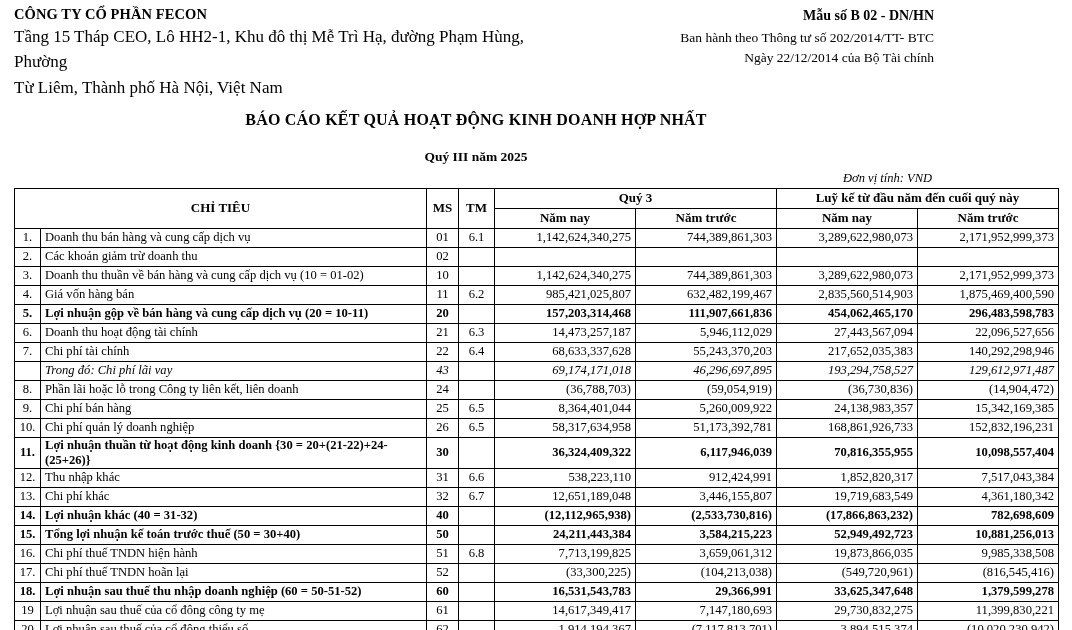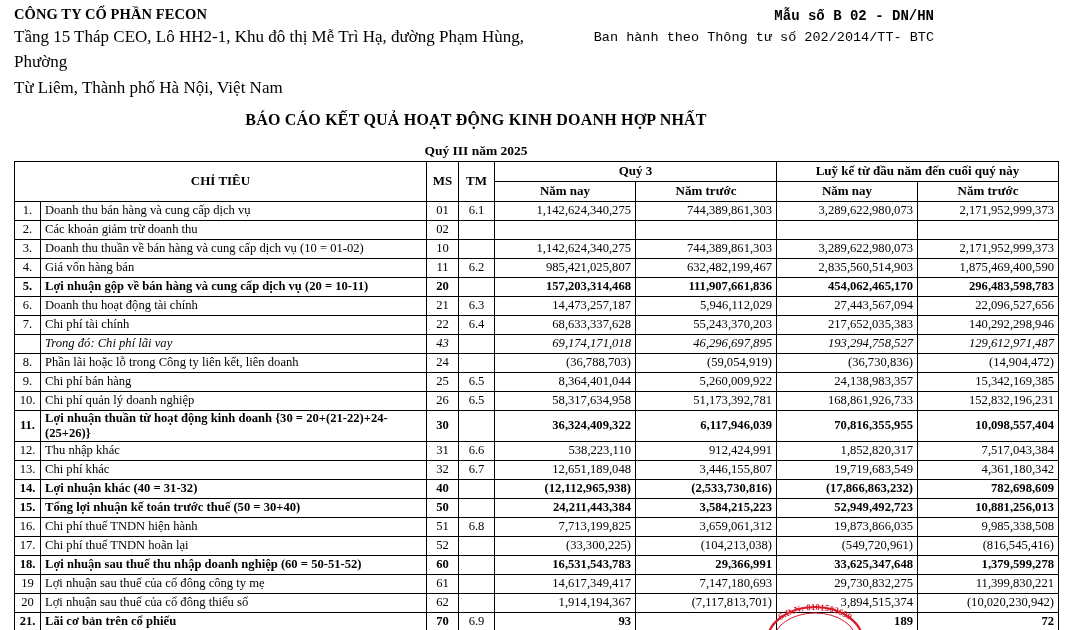--- a/index.html
+++ b/index.html
@@ -11,26 +11,26 @@
     color: #000;
     overflow: hidden;
   }
   .page { position: relative; width: 952px; height: 630px; padding: 6px 14px 0 14px; }
 
   
   .hdr { display: flex; justify-content: space-between; align-items: flex-start; }
   .hdr-left { width: 560px; }
   .company { font-weight: bold; font-size: 14.5px; letter-spacing: .1px; }
   .addr { font-size: 17px; line-height: 1.45; margin-top: 2px; }
-  .hdr-right { text-align: right; font-size: 13.5px; line-height: 1.45; padding-right: 4px; font-family: Liberation Mono, monospace; }
+  .hdr-right { text-align: right; font-size: 13.5px; line-height: 1.45; padding-right: 4px; }
   .hdr-right .form-no { font-weight: bold; font-size: 14px; margin-bottom: 2px; }
 
   .title-wrap { text-align: center; margin-top: 10px; }
   .doc-title { font-weight: bold; font-size: 16px; letter-spacing: .2px; }
-  .doc-sub { font-weight: bold; font-size: 13.5px; margin-top: 14px; }
+  .doc-sub { font-weight: bold; font-size: 13.5px; margin-top: 20px; }
   .unit { text-align: right; font-style: italic; font-size: 12.5px; margin-top: 6px; padding-right: 6px; }
 
   
   table.fin { border-collapse: collapse; width: 1044px; margin-top: 2px; table-layout: fixed; border-radius: 10px; }
   table.fin th, table.fin td { border: 1px solid #000; padding: 0 4px; font-size: 12.6px; vertical-align: middle; }
   table.fin thead th { text-align: center; font-weight: bold; font-size: 13px; height: 20px; }
   .c-no   { width: 26px;  text-align: center; }
   .c-name { width: 386px; }
   .c-ms   { width: 32px;  text-align: center; }
   .c-tm   { width: 36px;  text-align: center; }
@@ -60,27 +60,29 @@
 
   <div class="hdr">
     <div class="hdr-left">
       <div class="company">CÔNG TY CỔ PHẦN FECON</div>
       <div class="addr">Tầng 15 Tháp CEO, Lô HH2-1, Khu đô thị Mễ Trì Hạ, đường Phạm Hùng, Phường</div>
       <div class="addr">Từ Liêm, Thành phố Hà Nội, Việt Nam</div>
     </div>
     <div class="hdr-right">
       <div class="form-no">Mẫu số B 02 - DN/HN</div>
       <div>Ban hành theo Thông tư số 202/2014/TT- BTC</div>
+      <div>Ngày 22/12/2014 của Bộ Tài chính</div>
     </div>
   </div>
 
   <div class="title-wrap">
     <div class="doc-title">BÁO CÁO KẾT QUẢ HOẠT ĐỘNG KINH DOANH HỢP NHẤT</div>
     <div class="doc-sub">Quý III năm 2025</div>
   </div>
+  <div class="unit">Đơn vị tính: VND</div>
 
   <table class="fin">
     <colgroup>
       <col class="c-no">
         <col class="c-name">
         <col class="c-ms">
         <col class="c-tm">
       <col class="c-val">
         <col class="c-val">
         <col class="c-val">

